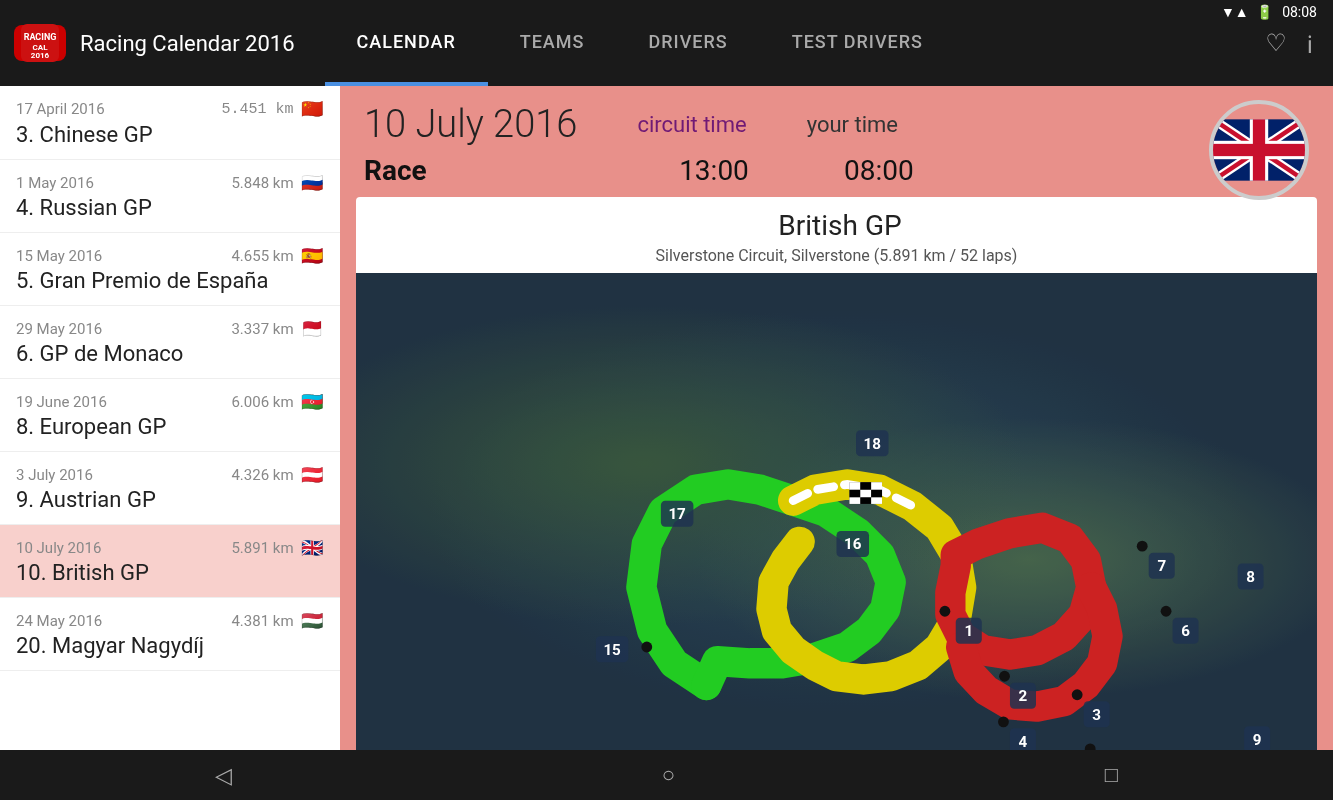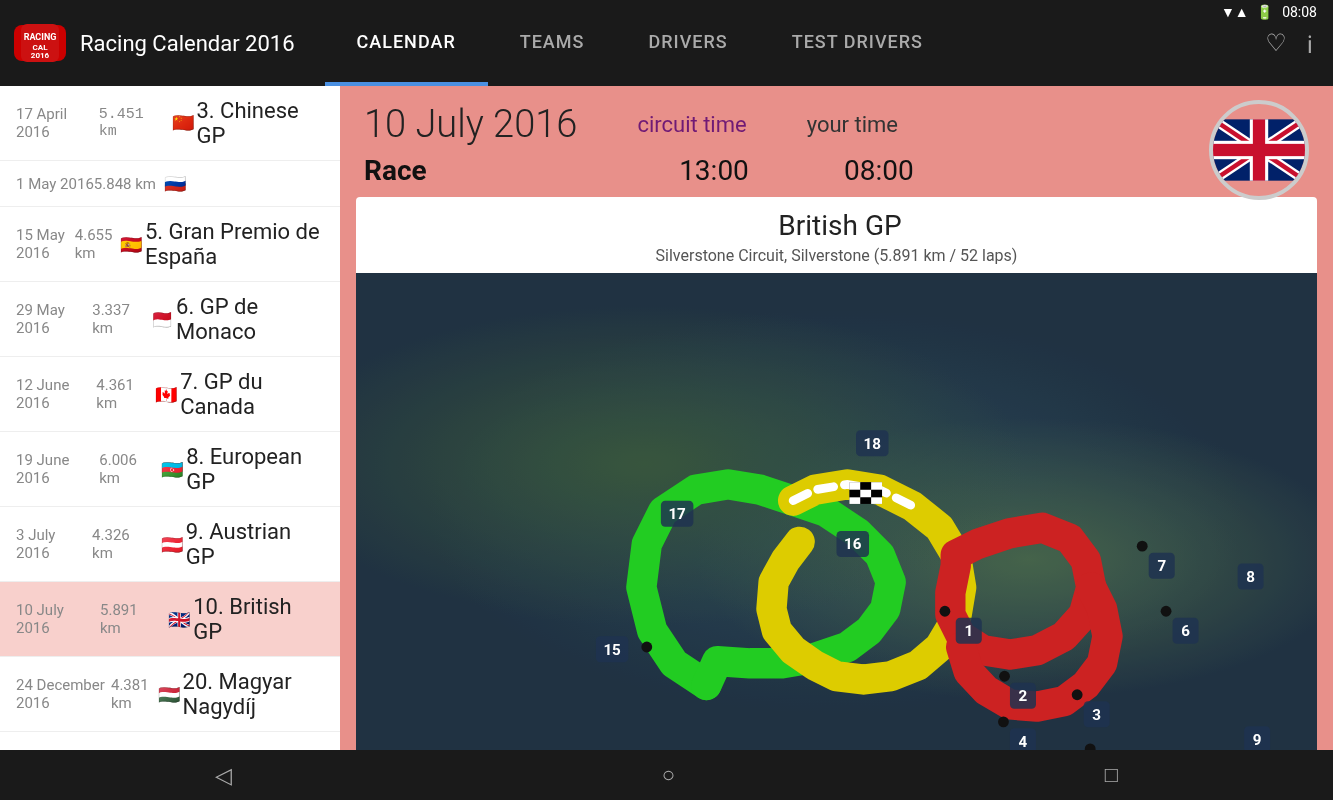--- a/index.html
+++ b/index.html
@@ -101,21 +101,21 @@
       flex-shrink: 0;
       background: #fff;
       overflow-y: auto;
       height: 100%;
     }
     .race-item {
       padding: 12px 16px;
       border-bottom: 1px solid #eee;
       cursor: pointer;
       display: flex;
-      flex-direction: row;
+      flex-direction: column;
       gap: 2px;
       position: relative;
     }
     .race-item.selected {
       background: #f8d0cc;
     }
     .race-item-top {
       display: flex;
       justify-content: space-between;
       align-items: center;
@@ -337,20 +337,21 @@
         <div class="race-name">3. Chinese GP</div>
       </div>
       <div class="race-item">
         <div class="race-item-top">
           <span class="race-date">1 May 2016</span>
           <div style="display: flex; align-items: center;">
             <span class="race-km">5.848 km</span>
             <span class="race-flag">🇷🇺</span>
           </div>
         </div>
+        <div class="race-name">4. Russian GP</div>
       </div>
       <div class="race-item">
         <div class="race-item-top">
           <span class="race-date">15 May 2016</span>
           <div style="display: flex; align-items: center;">
             <span class="race-km">4.655 km</span>
             <span class="race-flag">🇪🇸</span>
           </div>
         </div>
         <div class="race-name">5. Gran Premio de España</div>
@@ -360,30 +361,20 @@
           <span class="race-date">29 May 2016</span>
           <div style="display: flex; align-items: center;">
             <span class="race-km">3.337 km</span>
             <span class="race-flag">🇲🇨</span>
           </div>
         </div>
         <div class="race-name">6. GP de Monaco</div>
       </div>
       <div class="race-item">
         <div class="race-item-top">
-          <span class="race-date">12 June 2016</span>
-          <div style="display: flex; align-items: center;">
-            <span class="race-km">4.361 km</span>
-            <span class="race-flag">🇨🇦</span>
-          </div>
-        </div>
-        <div class="race-name">7. GP du Canada</div>
-      </div>
-      <div class="race-item">
-        <div class="race-item-top">
           <span class="race-date">19 June 2016</span>
           <div style="display: flex; align-items: center;">
             <span class="race-km">6.006 km</span>
             <span class="race-flag">🇦🇿</span>
           </div>
         </div>
         <div class="race-name">8. European GP</div>
       </div>
       <div class="race-item">
         <div class="race-item-top">
@@ -400,21 +391,21 @@
           <span class="race-date">10 July 2016</span>
           <div style="display: flex; align-items: center;">
             <span class="race-km">5.891 km</span>
             <span class="race-flag">🇬🇧</span>
           </div>
         </div>
         <div class="race-name">10. British GP</div>
       </div>
       <div class="race-item">
         <div class="race-item-top">
-          <span class="race-date">24 December 2016</span>
+          <span class="race-date">24 May 2016</span>
           <div style="display: flex; align-items: center;">
             <span class="race-km">4.381 km</span>
             <span class="race-flag">🇭🇺</span>
           </div>
         </div>
         <div class="race-name">20. Magyar Nagydíj</div>
       </div>
     </div>
 
   <div id="detail">

